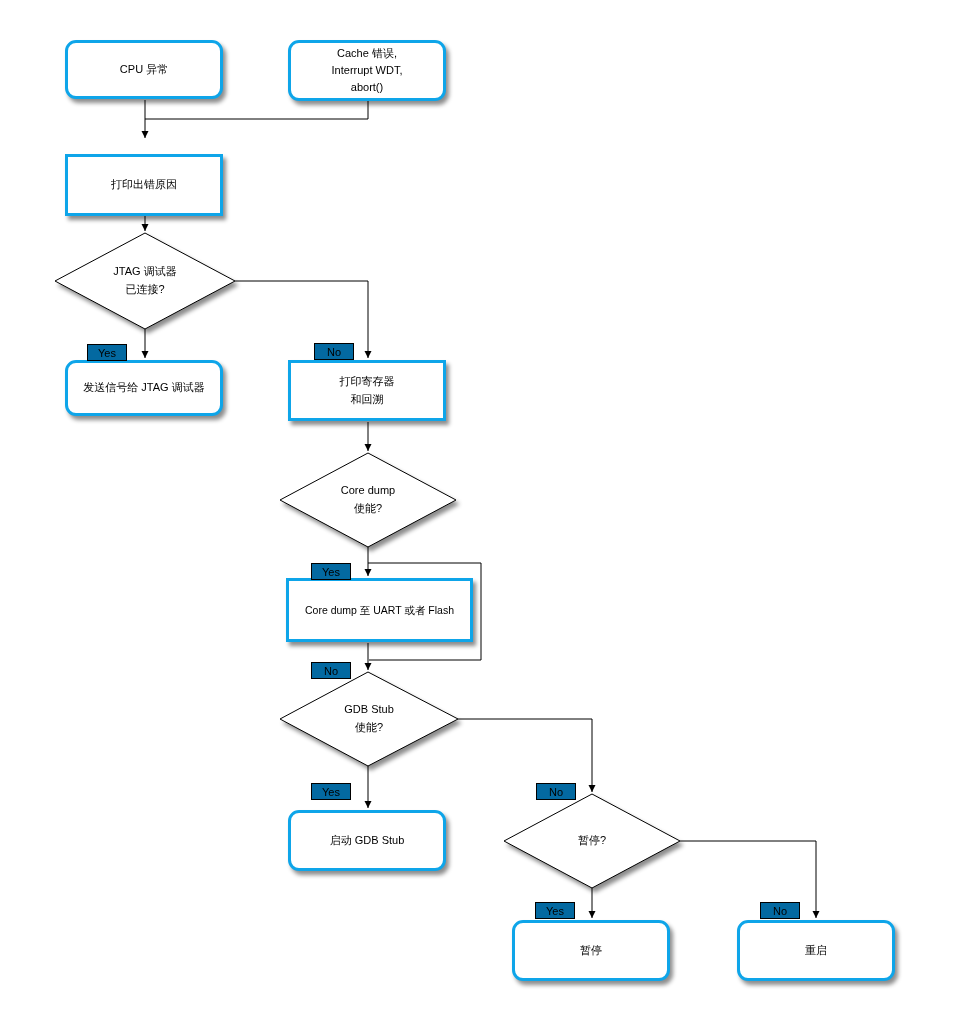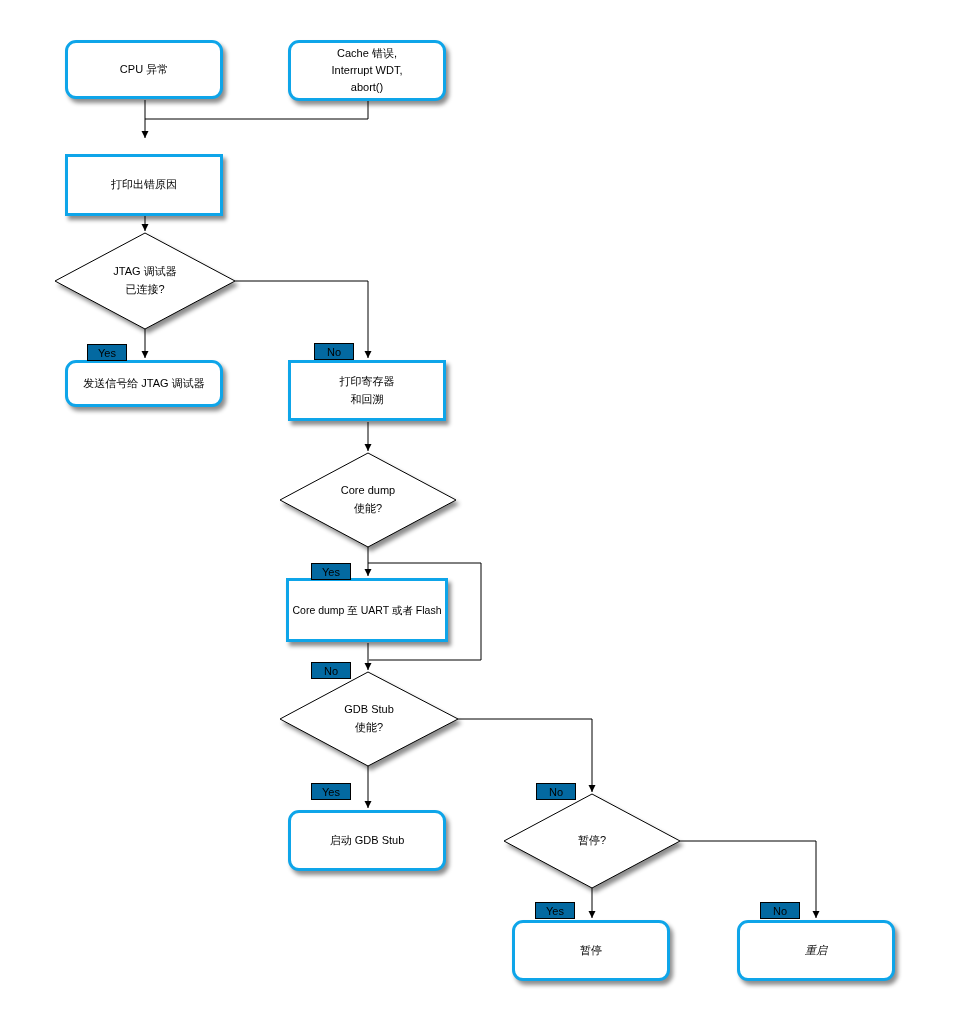--- a/index.html
+++ b/index.html
@@ -98,42 +98,42 @@
   <div class="node rounded" style="left:288px; top:40px; width:158px; height:61px;">
     <span>Cache 错误,
 Interrupt WDT,
 abort()</span>
   </div>
 
   <div class="node" style="left:65px; top:139px; width:158px; height:62px;margin-top:15px;">
     <span>打印出错原因</span>
   </div>
 
-  <div class="node rounded" style="left:65px; top:360px; width:158px; height:47px;">
+  <div class="node rounded" style="left:65px; top:360px; width:158px; height:56px;">
     <span>发送信号给 JTAG 调试器</span>
   </div>
 
   <div class="node" style="left:288px; top:360px; width:158px; height:61px;">
     <span>打印寄存器
 和回溯</span>
   </div>
 
-  <div class="node tight" style="left:286px; top:578px; width:162px; height:64px;">
+  <div class="node tight" style="left:286px; top:578px; width:187px; height:64px;">
     <span>Core dump 至 UART 或者 Flash</span>
   </div>
 
   <div class="node rounded" style="left:288px; top:810px; width:158px; height:61px;justify-content:center;">
     <span>启动 GDB Stub</span>
   </div>
 
   <div class="node rounded" style="left:512px; top:920px; width:158px; height:61px;">
     <span>暂停</span>
   </div>
 
-  <div class="node rounded" style="left:737px; top:920px; width:158px; height:61px;font-style:italic;">
+  <div class="node rounded" style="left:737px; top:920px; width:158px; height:61px;">
     <span>重启</span>
   </div>
 
   <div class="dtext" style="left:55px; top:233px; width:180px; height:96px;">
     <span>JTAG 调试器
 已连接?</span>
   </div>
   <div class="dtext" style="left:280px; top:453px; width:176px; height:94px;">
     <span>Core dump
 使能?</span>

